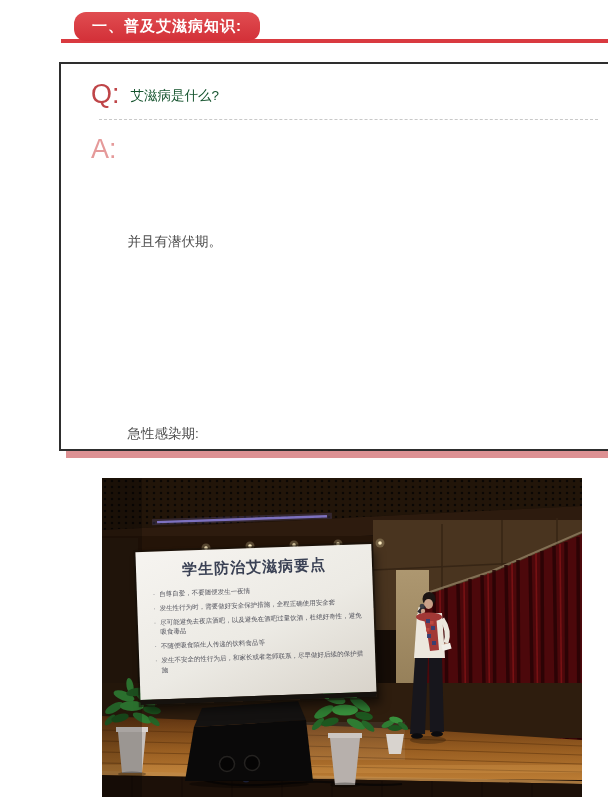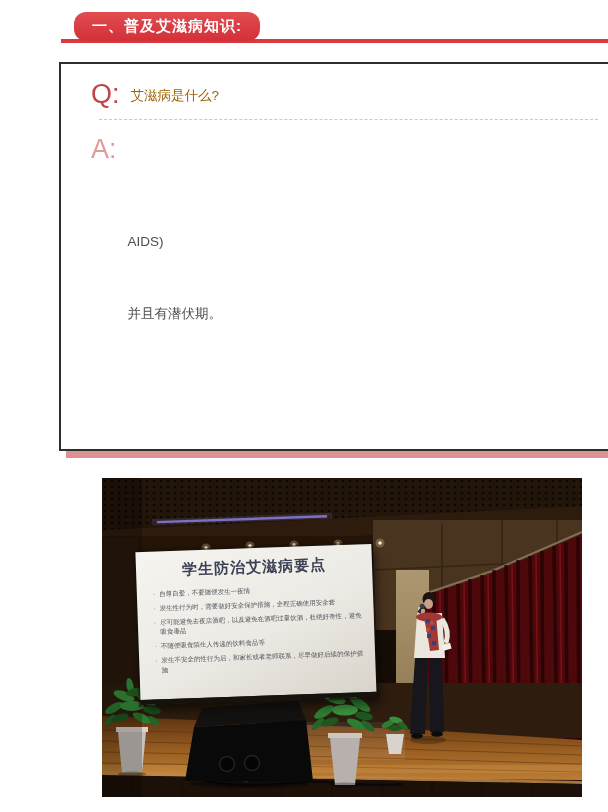--- a/index.html
+++ b/index.html
@@ -11,21 +11,21 @@
   .section-tab{position:absolute;left:38px;top:12px;height:29px;padding:0 18px;display:flex;align-items:center;
     background:linear-gradient(180deg,#e04d51 0%,#d33038 100%);border-radius:12px;
     color:#fff;font-size:15px;font-weight:bold;letter-spacing:1px;}
 
   
   .qa-box{position:absolute;left:23px;top:62px;width:561px;height:389px;box-sizing:border-box;
     background:#fff;border:2px solid #2e2e2e;box-shadow:7px 7px 0 #dd9193;
     padding:10px 16px 0 30px;}
   .q-row{display:flex;align-items:center;gap:11px;margin-top:4px;}
   .q-label{font-size:27px;color:#bf4548;font-weight:400;line-height:1.2;}
-  .q-text{font-size:13.5px;color:#a16207;margin-top:4px;}
+  .q-text{font-size:13.5px;color:#14532d;margin-top:4px;}
   .dashed-sep{border:none;border-top:1.5px dashed #c9c9c9;margin:9px 4px 0 8px;}
   .a-row{display:flex;align-items:flex-start;gap:11px;margin-top:14px;}
   .a-label{font-size:27px;color:#e59a9a;font-weight:400;line-height:1;margin-top:2px;}
   .answer{font-size:13.5px;color:#4e4e4e;line-height:24px;white-space:pre-wrap;}
   .answer .para2{margin-top:24px;}
 
   
   .photo{position:absolute;left:66px;top:478px;width:480px;height:319px;overflow:hidden;background:#241710;}
   .photo svg{position:absolute;left:0;top:0;}
   .screen{position:absolute;left:36px;top:70px;width:236px;height:148px;transform:rotate(-2deg);
@@ -51,21 +51,20 @@
   <div class="qa-box">
     <div class="q-row">
       <span class="q-label">Q:</span>
       <span class="q-text">艾滋病是什么?</span>
     </div>
     <hr class="dashed-sep">
     <div class="a-row">
       <span class="a-label">A:</span>
       <div class="answer">
         <div class="para1">
-          <div>AIDS)</div>
           <div>并且有潜伏期。</div>
         </div>
         <div class="para2">
           <div>急性感染期:</div>
           <div>1.感染成功</div>
           
           
           
           
           

